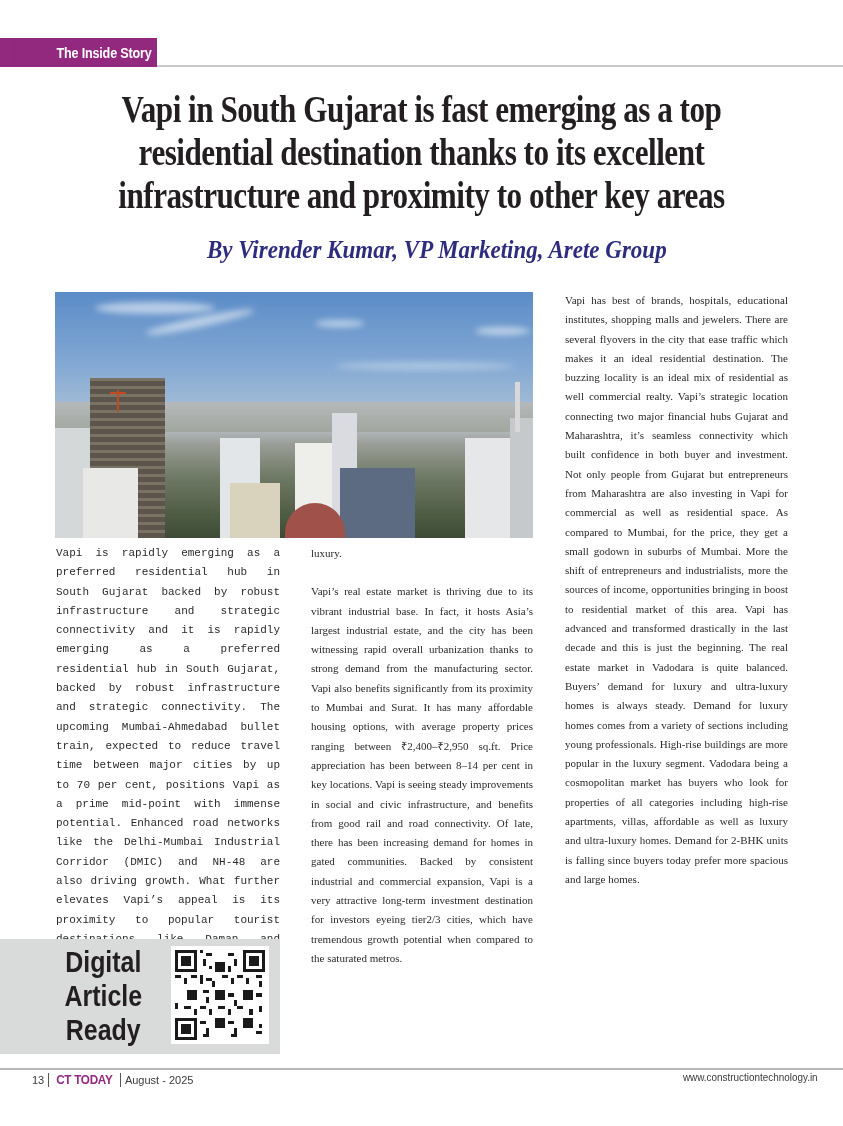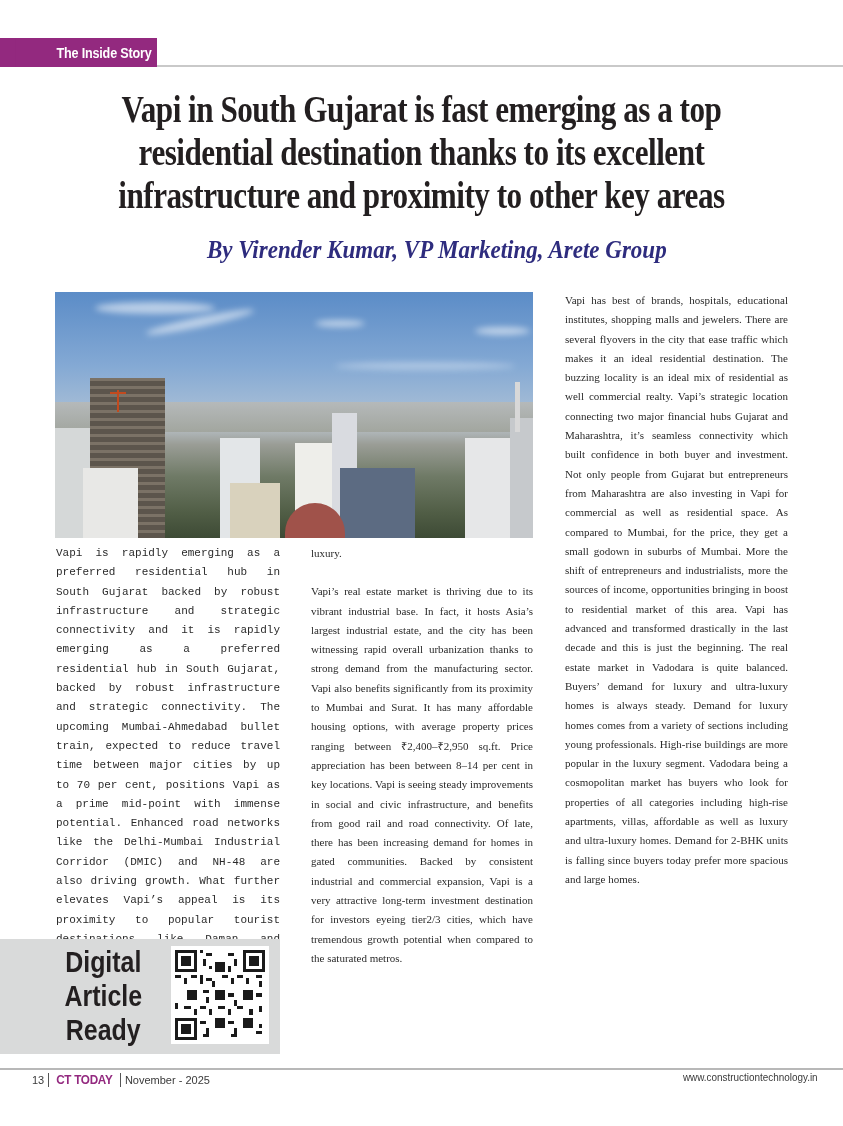--- a/index.html
+++ b/index.html
@@ -198,15 +198,15 @@
     </g>
   </svg>
 </div>
 
 <div class="bottom-rule"></div>
 <div class="footer-left">
   <span>13</span>
   <span class="sep"></span>
   <span class="brand">CT TODAY</span>
   <span class="sep"></span>
-  <span>November - 2025</span>
+  <span>August - 2025</span>
 </div>
 <div class="footer-right">www.constructiontechnology.in</div>
 
 </body></html>

